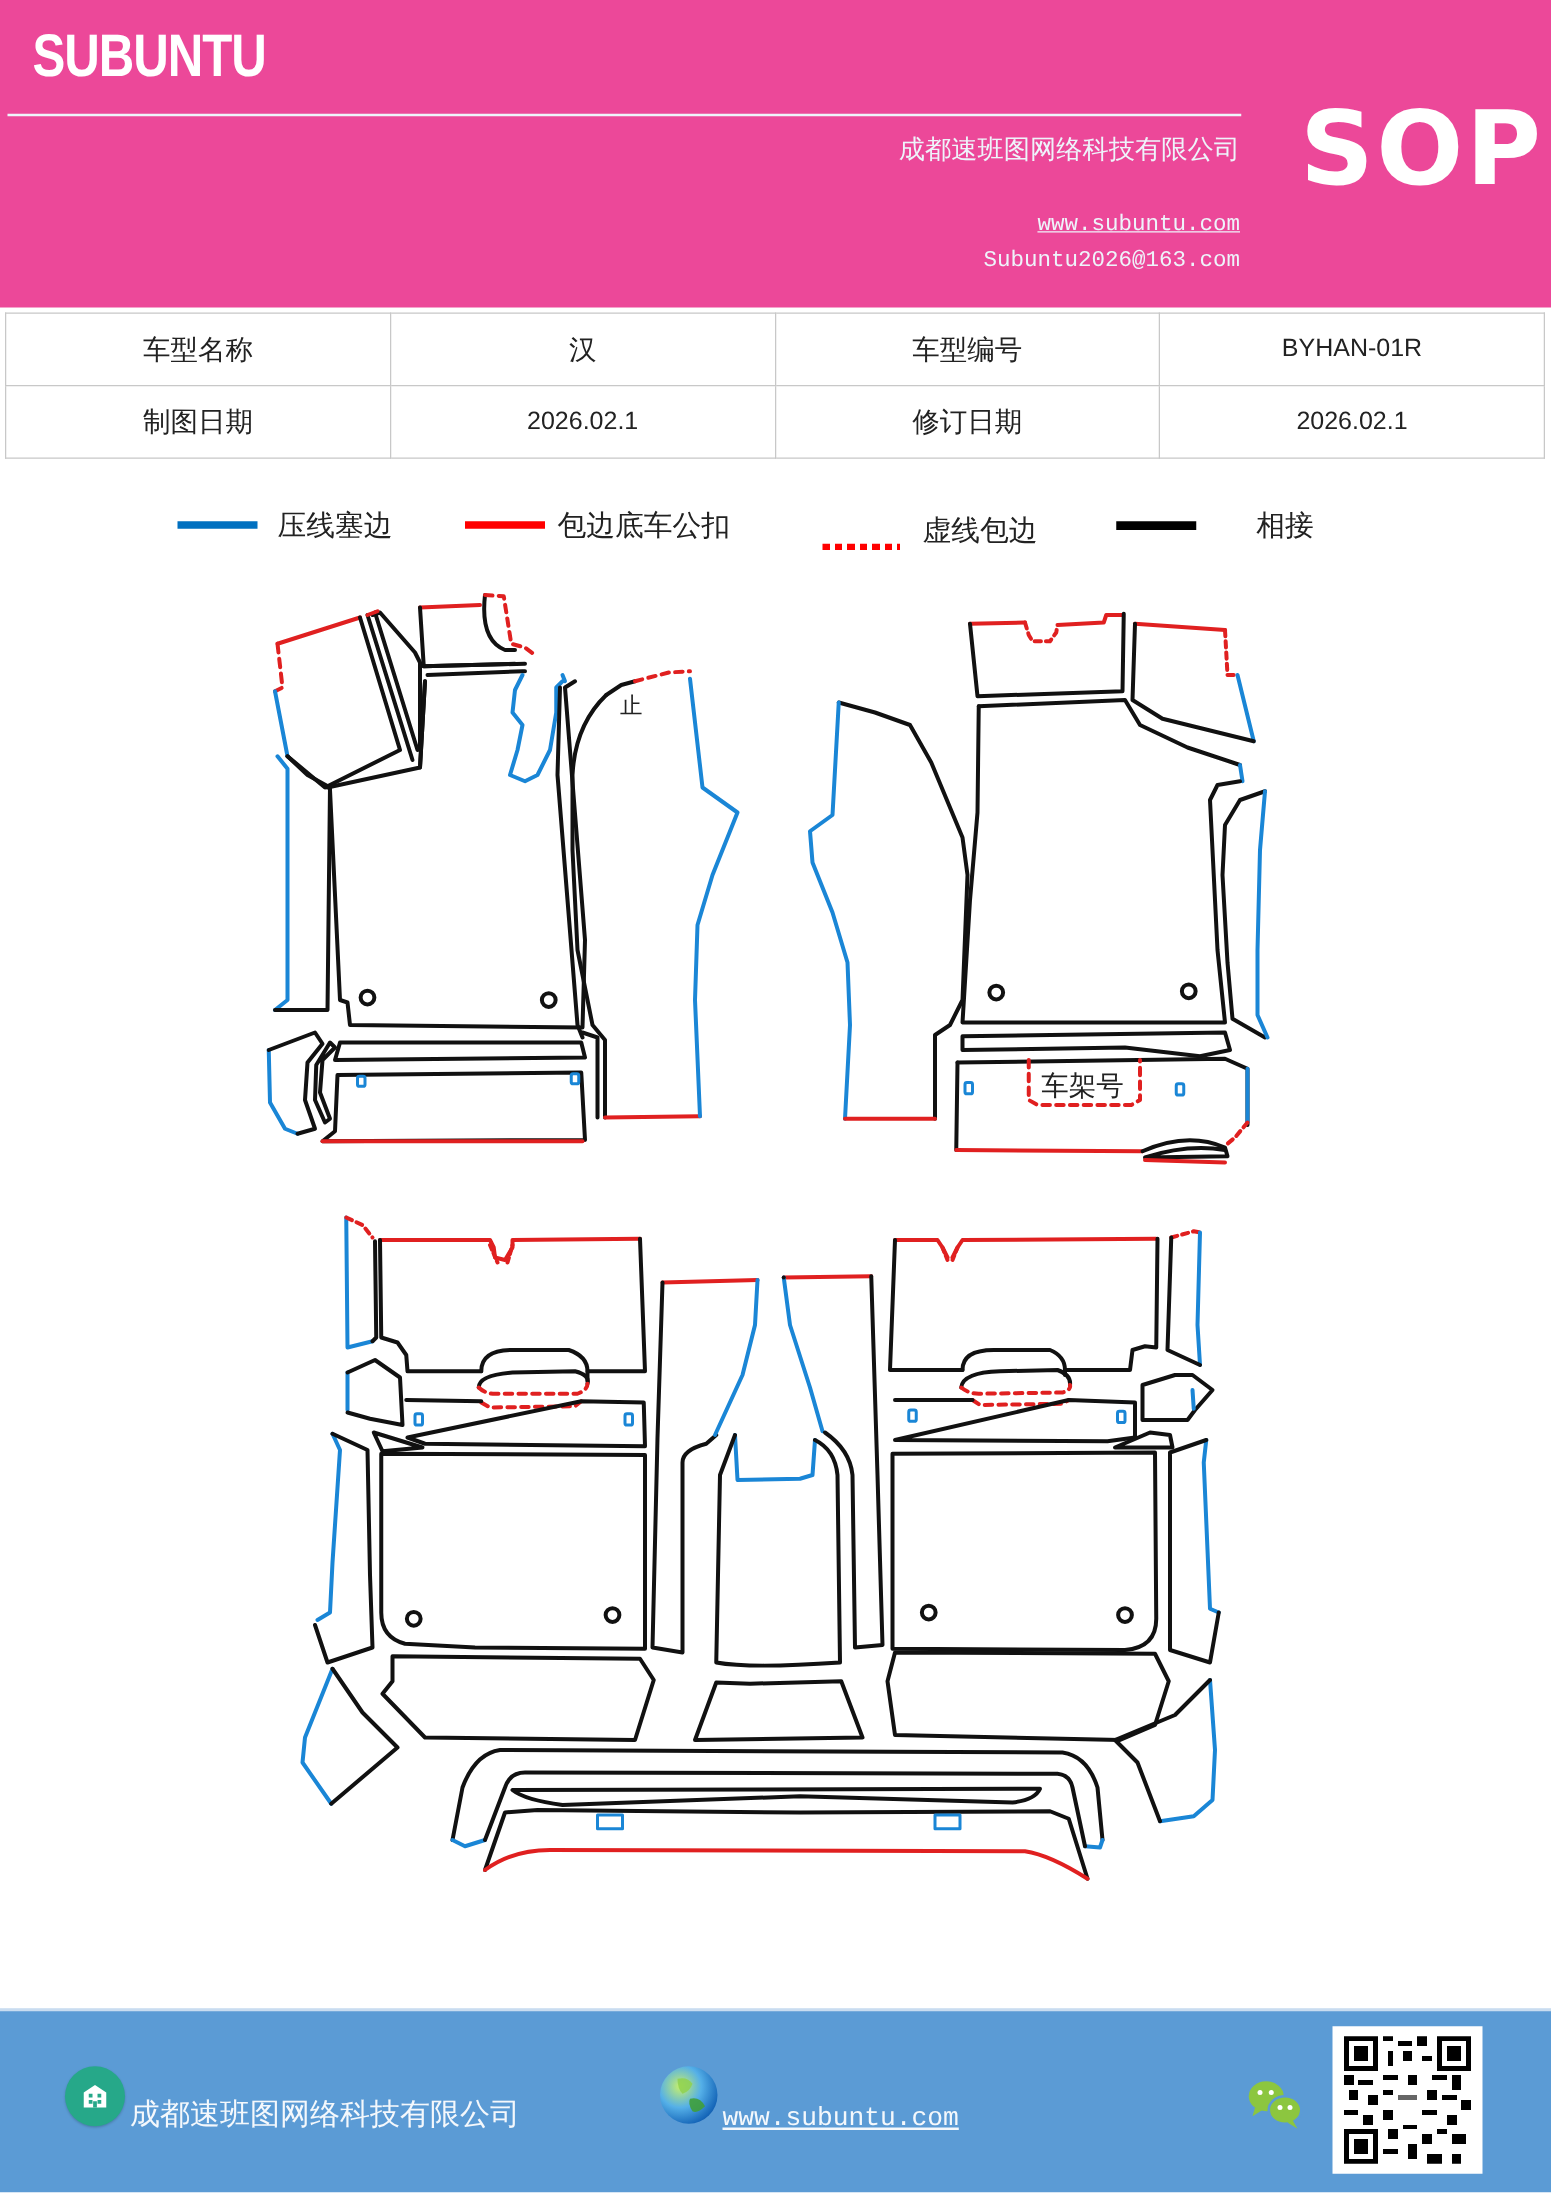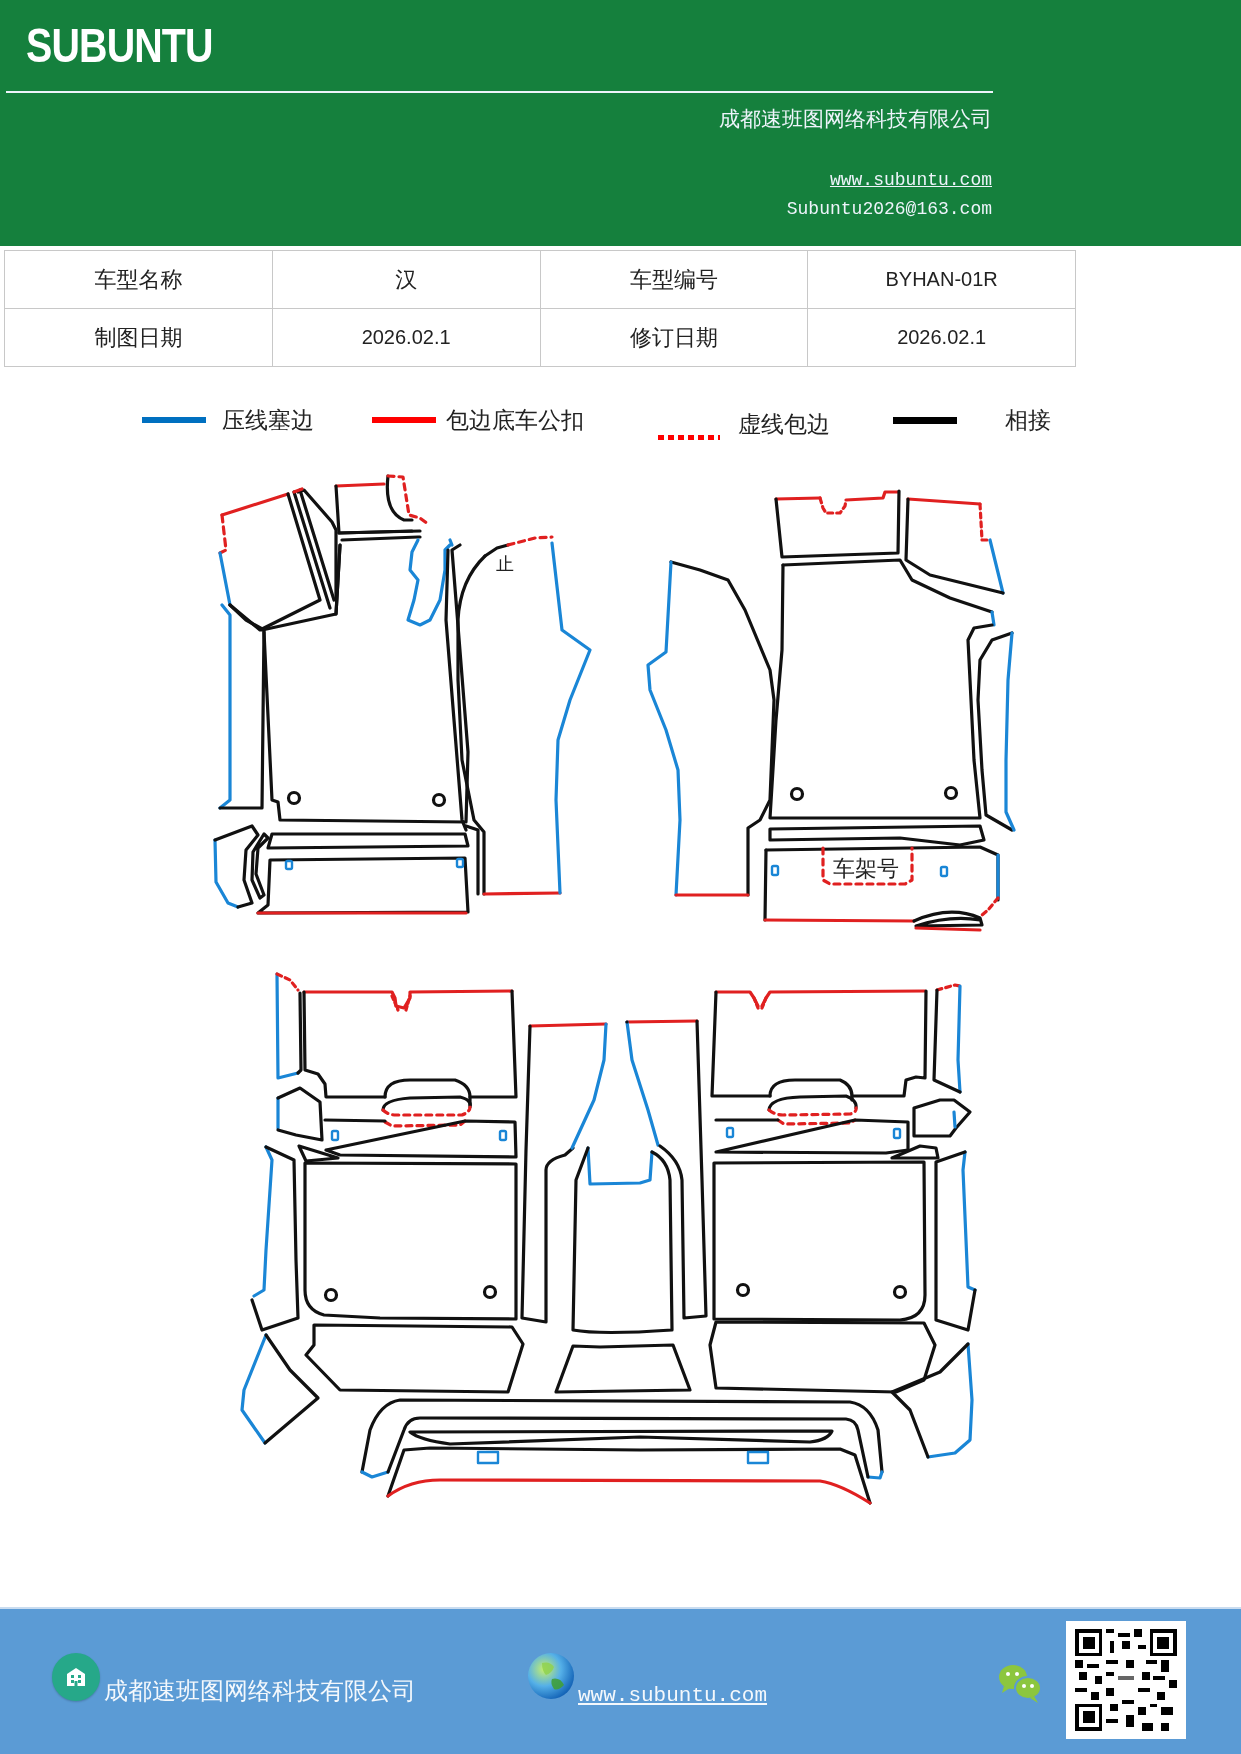--- a/index.html
+++ b/index.html
@@ -1,30 +1,30 @@
 <!DOCTYPE html>
 <html><head>
 <meta charset="utf-8">
 <style>
   * { box-sizing: border-box; margin: 0; padding: 0; }
   html, body { width: 1241px; height: 1754px; background: #ffffff; overflow: hidden; }
   body { position: relative; font-family: "Liberation Sans", "DejaVu Sans", sans-serif; color: #222; }
 
   
-  .header { position: absolute; left: 0; top: 0; width: 1241px; height: 246px; background: #15803d; }
+  .header { position: absolute; left: 0; top: 0; width: 1241px; height: 246px; background: #ec4899; }
   .brand { position: absolute; left: 26px; top: 18px; font-family: "Liberation Sans", sans-serif; font-weight: bold; font-size: 48px; color: #fff; letter-spacing: -1px; transform: scaleX(0.82); transform-origin: left center; }
   .header-rule { position: absolute; left: 6px; top: 91px; width: 987px; height: 2px; background: #eef4fb; }
   .doc-title { position: absolute; left: 30px; top: 148px; font-family: "Liberation Serif", "DejaVu Serif", serif; font-size: 36px; color: #fff; }
   .company-r { position: absolute; right: 249px; top: 105px; font-family: "Liberation Serif", "DejaVu Serif", serif; font-size: 21px; color: #eef4fb; text-align: right; }
   .web-r { position: absolute; right: 249px; top: 170px; font-family: "Liberation Mono", "DejaVu Sans Mono", monospace; font-size: 18px; color: #eef4fb; text-decoration: underline; }
   .email-r { position: absolute; right: 249px; top: 199px; font-family: Liberation Mono, monospace; font-size: 18px; color: #eef4fb; }
   .sop { position: absolute; left: 1040px; top: 72px; font-family: "DejaVu Sans", sans-serif; font-weight: bold; font-size: 82px; color: #fff; letter-spacing: 2px; }
 
   
-  .info { position: absolute; left: 4px; top: 250px; width: 1072px; border-collapse: collapse; }
+  .info { position: absolute; left: 4px; top: 250px; width: 1232px; border-collapse: collapse; }
   .info td { border: 1.5px solid #c8c8c8; height: 58px; width: 25%; text-align: center; vertical-align: middle; font-size: 22px; color: #222; }
   .info td.lbl { font-family: "Liberation Serif", "DejaVu Serif", serif; }
   .info td.val { font-family: "Liberation Sans", sans-serif; font-size: 20px; }
 
   
   .legend { position: absolute; top: 400px; left: 0; width: 1241px; height: 40px; }
   .leg-item { position: absolute; top: 0; height: 40px; display: flex; align-items: center; }
   .leg-swatch { width: 64px; height: 6px; margin-right: 16px; }
   .leg-label { font-family: "Liberation Serif", "DejaVu Serif", serif; font-size: 23px; color: #222; }
 
@@ -46,20 +46,21 @@
 </style>
 </head>
 <body>
 
 <div class="header">
   <div class="brand">SUBUNTU</div>
   <div class="header-rule"></div>
   <div class="company-r">成都速班图网络科技有限公司</div>
   <div class="web-r">www.subuntu.com</div>
   <div class="email-r">Subuntu2026@163.com</div>
+  <div class="sop">SOP</div>
 </div>
 
 <table class="info">
   <tbody>
       <tr>
     <td class="lbl">车型名称</td>
     <td class="lbl">汉</td>
     <td class="lbl">车型编号</td>
     <td class="val">BYHAN-01R</td>
   </tr>

